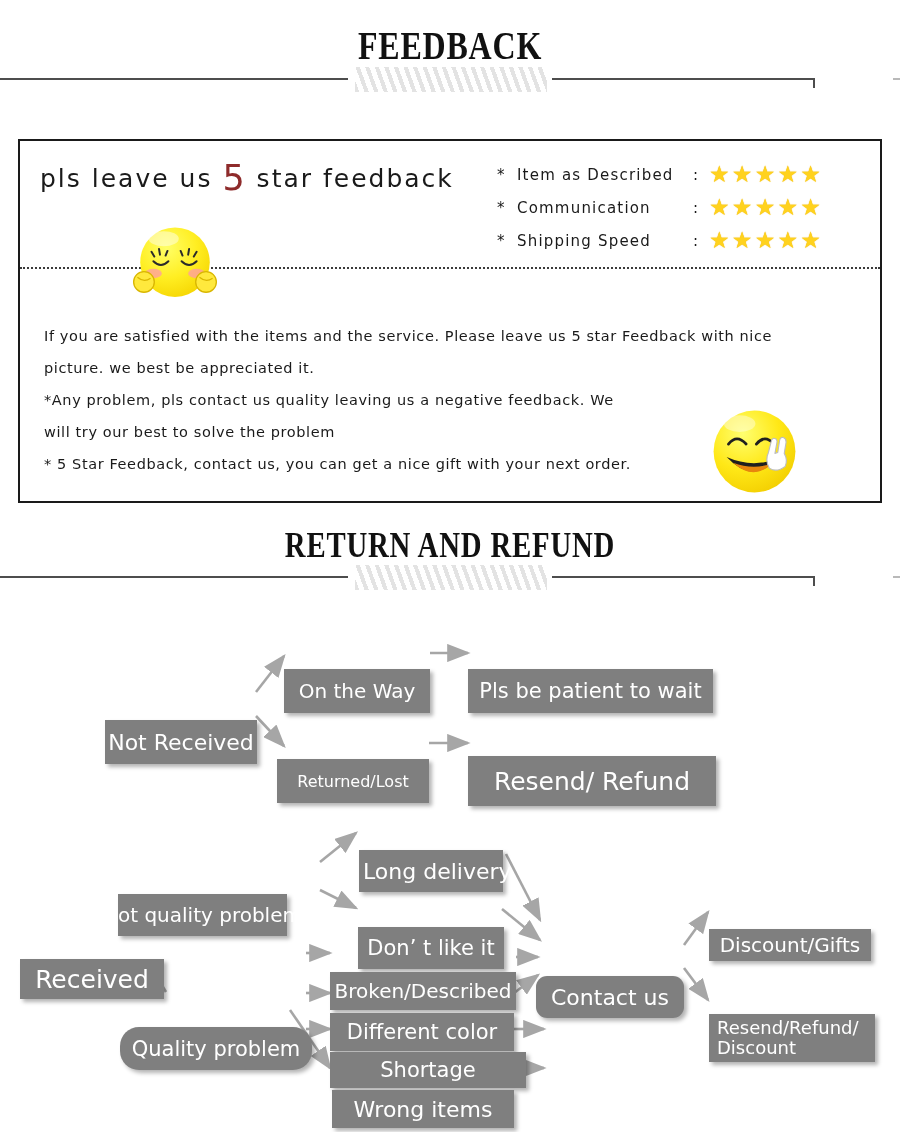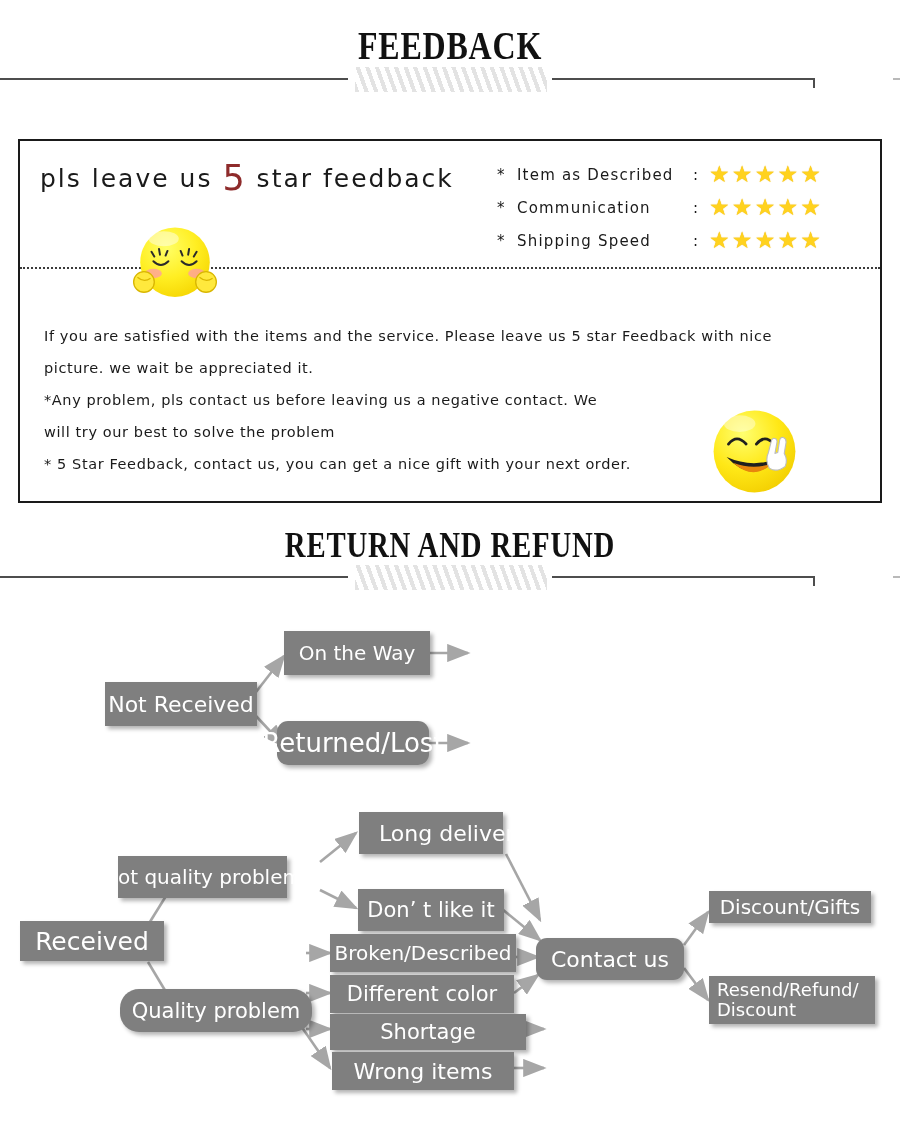--- a/index.html
+++ b/index.html
@@ -111,29 +111,30 @@
     position: absolute;
     background: #7f7f7f;
     color: #ffffff;
     font-family: "DejaVu Sans", sans-serif;
     display: flex;
     align-items: center;
     justify-content: center;
     box-shadow: 3px 3px 4px rgba(0,0,0,0.30);
     white-space: nowrap;
     overflow: visible;
+    margin-top: 38px;
   }
   .node.two-line {
     display: block;
     line-height: 1.12;
     padding: 4px 8px 3px 8px;
     white-space: normal;
     text-align: left;
   }
-  .node.left-align { justify-content: flex-start; padding-left: 20px; }
+  .node.left-align { justify-content: flex-start; padding-left: 4px; }
   svg.arrows { position: absolute; left: 0; top: 0; width: 900px; height: 1132px; pointer-events: none; }
 </style>
 </head>
 <body>
 
 <div class="page">
 
   <div class="section-title" style="top:22px; font-size:40px;">FEEDBACK</div>
 
   <div class="rule-wrap" style="top:62px;">
@@ -189,22 +190,22 @@
         <span class="star">★</span>
         <span class="star">★</span>
       </span>
     </div>
   </div>
 
   <div class="fb-divider"></div>
 
   <div class="fb-body">
     <p>If you are satisfied with the items and the service. Please leave us 5 star Feedback with nice</p>
-    <p>picture. we wait be appreciated it.</p>
-    <p>*Any problem, pls contact us before leaving us a negative contact. We</p>
+    <p>picture. we best be appreciated it.</p>
+    <p>*Any problem, pls contact us quality leaving us a negative feedback. We</p>
     <p>will try our best to solve  the problem</p>
     <p>* 5 Star Feedback, contact us, you can get a nice gift with your next order.</p>
   </div>
 
   <svg class="emoji emoji-shy" viewBox="0 0 100 100">
     <defs>
       <radialGradient id="gy" cx="38%" cy="30%" r="78%">
         <stop offset="0%" stop-color="#ffff66"></stop>
         <stop offset="55%" stop-color="#ffee22"></stop>
         <stop offset="100%" stop-color="#f5d400"></stop>
@@ -297,23 +298,25 @@
       <g stroke="#a6a6a6" stroke-width="2.6" fill="none">
         <path d="M148 925 L166 896"></path>
         <path d="M148 962 L166 992"></path>
       </g>
     </svg>
 
     <div class="node" style="left:105px; top:682px; width:152px; height:44px; font-size:22px;">Not Received</div>
 
     <div class="node" style="left:284px; top:631px; width:146px; height:44px; font-size:20px;">On the Way</div>
 
-
-    <div class="node" style="left:277px; top:721px; width:152px; height:44px; font-size:26px;border-radius:11px;">Returned/Lost</div>
-
+    <div class="node" style="left:468px; top:631px; width:245px; height:44px; font-size:21px;">Pls be patient to wait</div>
+
+    <div class="node" style="left:277px; top:721px; width:152px; height:44px; font-size:16px;">Returned/Lost</div>
+
+    <div class="node" style="left:468px; top:718px; width:248px; height:50px; font-size:25px;">Resend/ Refund</div>
 
     <div class="node" style="left:20px; top:921px; width:144px; height:40px; font-size:25px;">Received</div>
 
     <div class="node" style="left:118px; top:856px; width:169px; height:42px; font-size:20px;">Not quality problem</div>
 
     <div class="node left-align" style="left:359px; top:812px; width:144px; height:42px; font-size:22px;">Long delivery</div>
 
     <div class="node" style="left:358px; top:889px; width:146px; height:42px; font-size:21px;">Don’ t like it</div>
 
     <div class="node" style="left:120px; top:989px; width:192px; height:43px; font-size:21px;border-radius:19px;">Quality problem</div>

